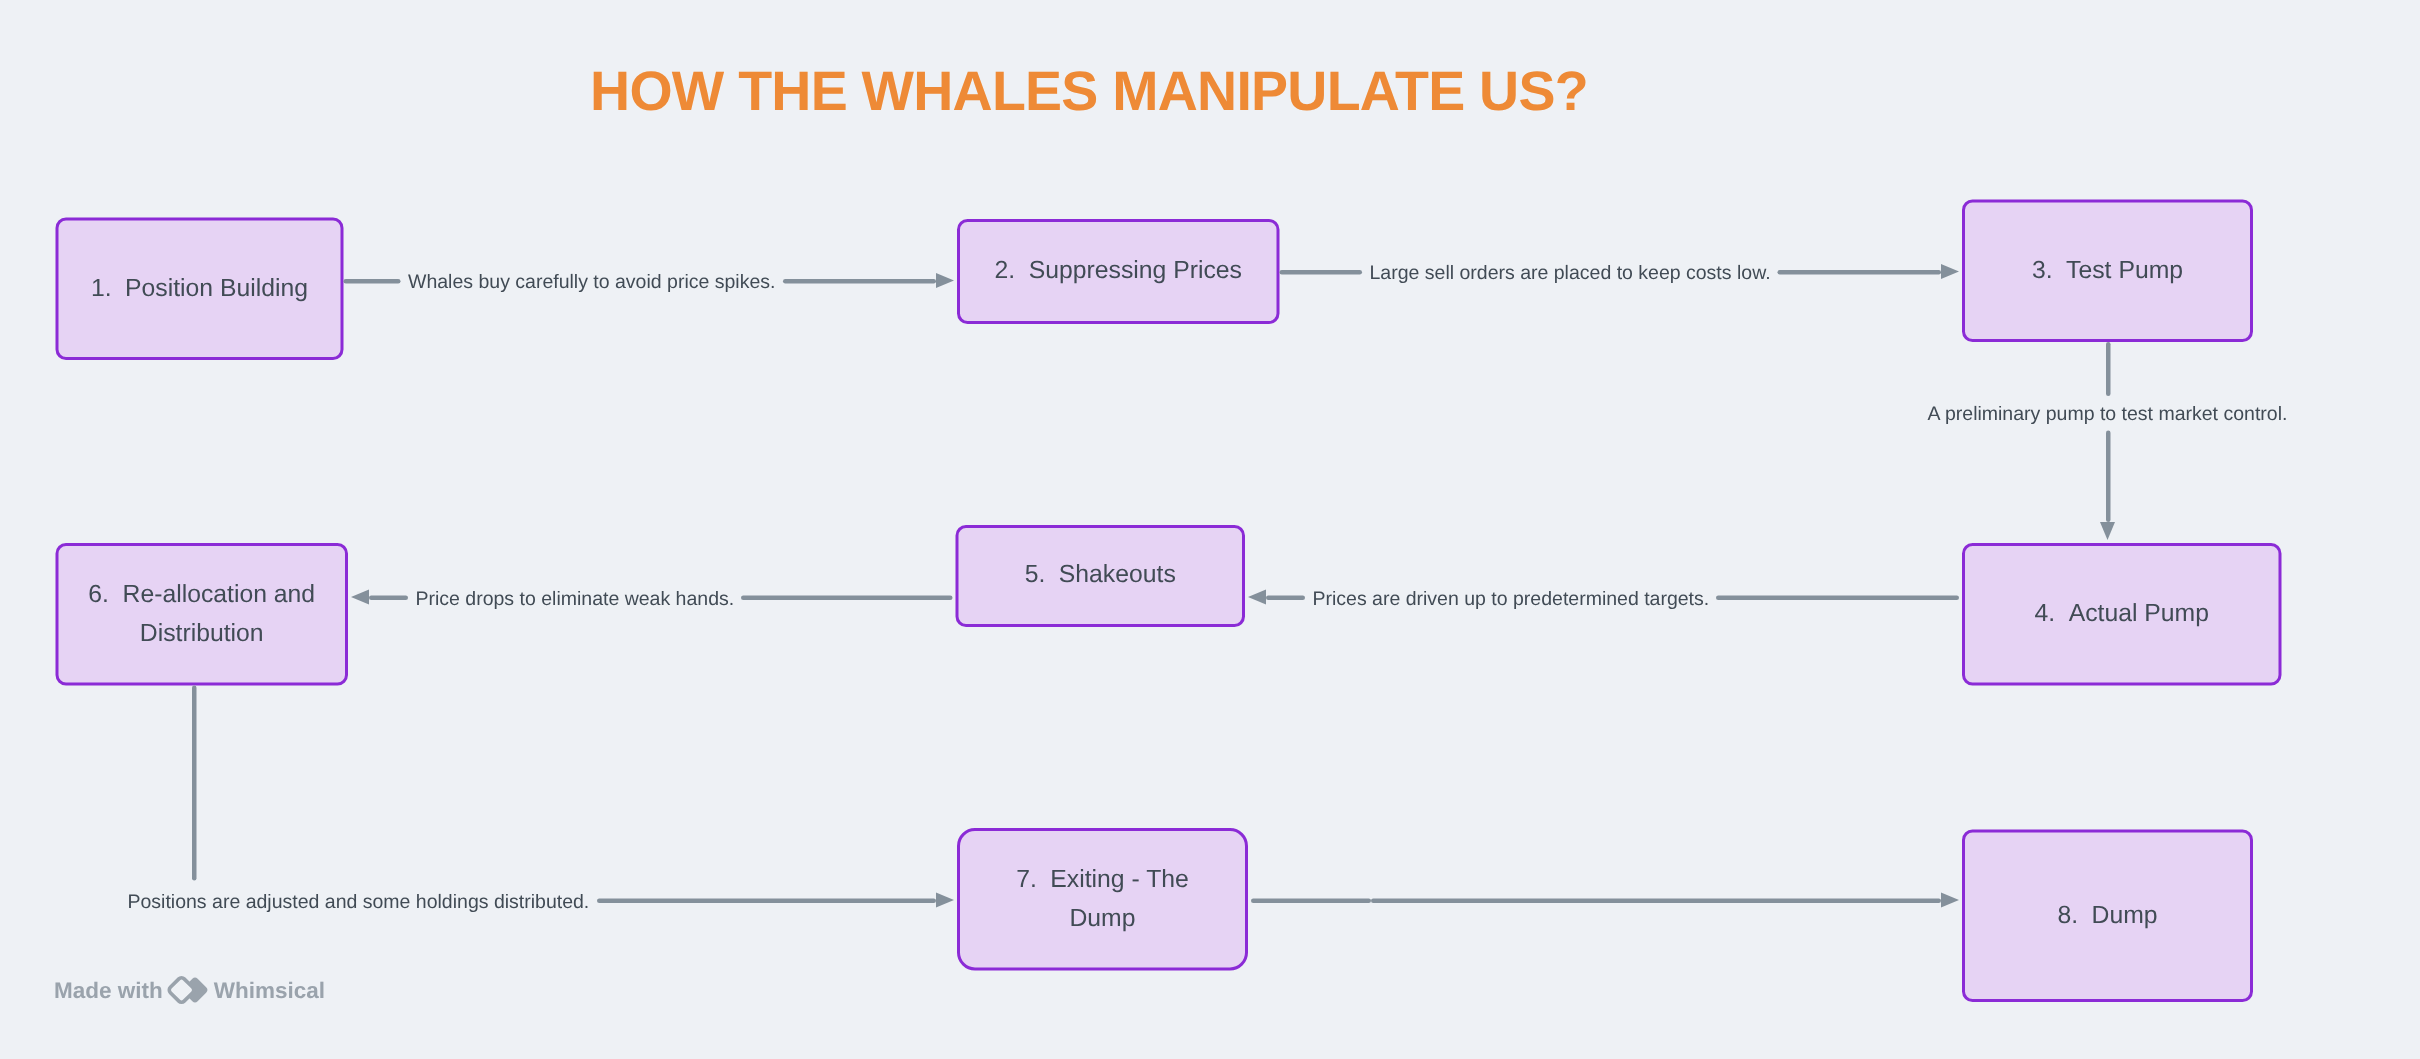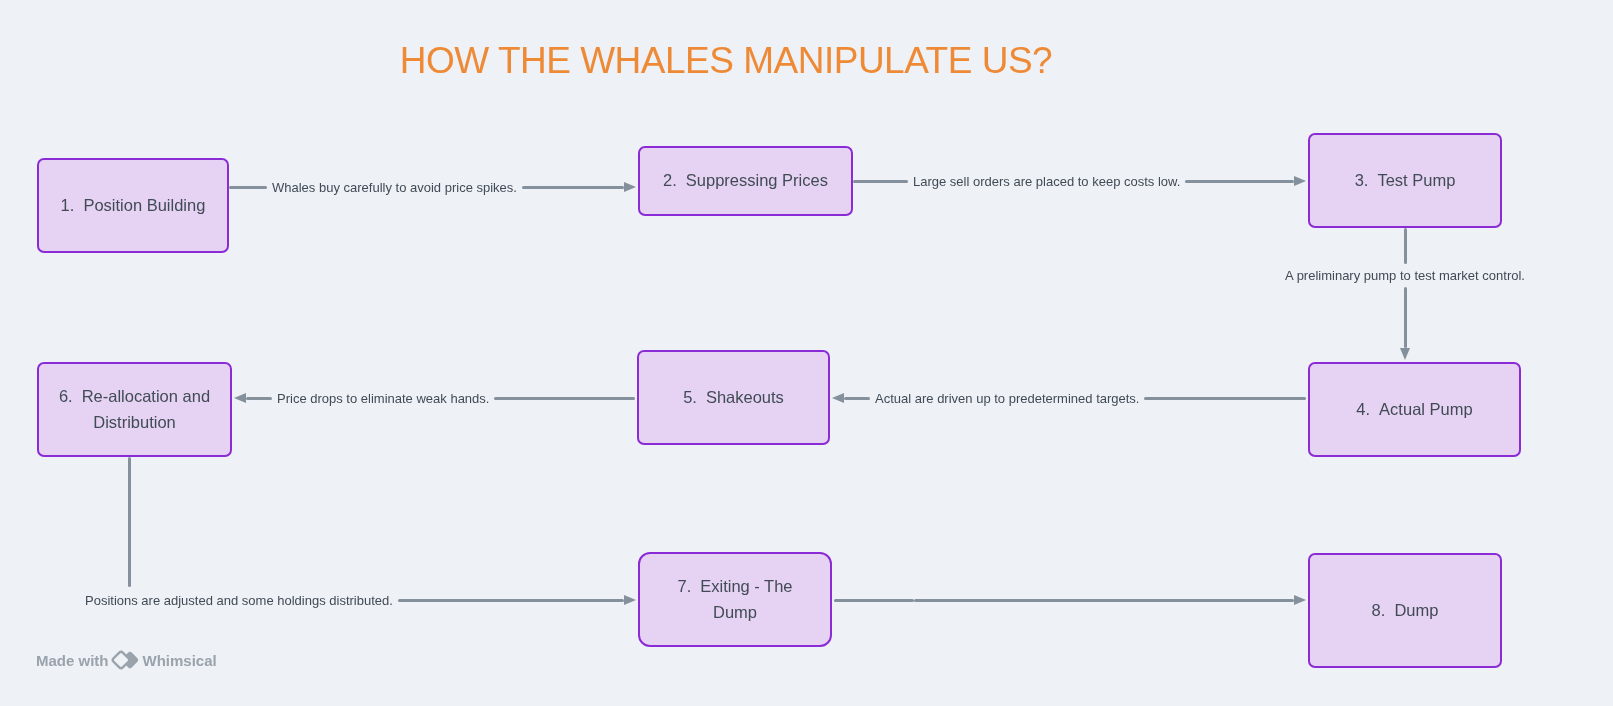--- a/index.html
+++ b/index.html
@@ -15,21 +15,21 @@
     overflow:hidden;
     color:var(--ink);
   }
   .canvas{position:absolute;inset:0;}
   .title{
     position:absolute;
     left:726px; top:40px;
     transform:translateX(-50%);
     white-space:nowrap;
     font-size:37px;
-    font-weight:400;
+    font-weight:700;
     letter-spacing:-0.5px;
     color:var(--title);
   }
   .node{
     position:absolute;
     background:var(--box-fill);
     border:2.5px solid var(--box-border);
     border-radius:7px;
     display:flex;
     align-items:center;
@@ -88,37 +88,37 @@
   }
   .watermark svg{display:block;}
 </style>
 </head>
 <body>
 
 <div class="canvas">
 
   <h1 class="title">HOW THE WHALES MANIPULATE US?</h1>
 
-  <div class="node" style="left:37px;top:158px;width:192px;height:95px;">
+  <div class="node" style="left:37px;top:145px;width:192px;height:95px;">
     <span class="node-text"><span class="num">1.</span><span>Position Building</span></span>
   </div>
 
   <div class="node" style="left:638px;top:146px;width:215px;height:70px;">
     <span class="node-text"><span class="num">2.</span><span>Suppressing Prices</span></span>
   </div>
 
   <div class="node" style="left:1308px;top:133px;width:194px;height:95px;">
     <span class="node-text"><span class="num">3.</span><span>Test Pump</span></span>
   </div>
 
   <div class="node" style="left:1308px;top:362px;width:213px;height:95px;">
     <span class="node-text"><span class="num">4.</span><span>Actual Pump</span></span>
   </div>
 
-  <div class="node" style="left:637px;top:350px;width:193px;height:95px;">
+  <div class="node" style="left:637px;top:350px;width:193px;height:68px;">
     <span class="node-text"><span class="num">5.</span><span>Shakeouts</span></span>
   </div>
 
   <div class="node" style="left:37px;top:362px;width:195px;height:95px;">
     <span class="node-text w160"><span class="num">6.</span><span>Re-allocation and Distribution</span></span>
   </div>
 
   <div class="node" style="left:638px;top:552px;width:194px;height:95px;border-radius:12px;">
     <span class="node-text w135"><span class="num">7.</span><span>Exiting - The Dump</span></span>
   </div>
@@ -144,21 +144,21 @@
   <div class="conn-v" style="left:1405px;top:228px;height:132px;">
     <div class="vline" style="height:36px;"></div>
     <span class="conn-label">A preliminary pump to test market control.</span>
     <div class="vline grow"></div>
     <div class="ah ah-down"></div>
   </div>
 
   <div class="conn-h" style="left:832px;top:386px;width:474px;">
     <div class="ah ah-left"></div>
     <div class="hline" style="width:26px;"></div>
-    <span class="conn-label">Actual are driven up to predetermined targets.</span>
+    <span class="conn-label">Prices are driven up to predetermined targets.</span>
     <div class="hline grow"></div>
   </div>
 
   <div class="conn-h" style="left:234px;top:386px;width:401px;">
     <div class="ah ah-left"></div>
     <div class="hline" style="width:26px;"></div>
     <span class="conn-label">Price drops to eliminate weak hands.</span>
     <div class="hline grow"></div>
   </div>
 

